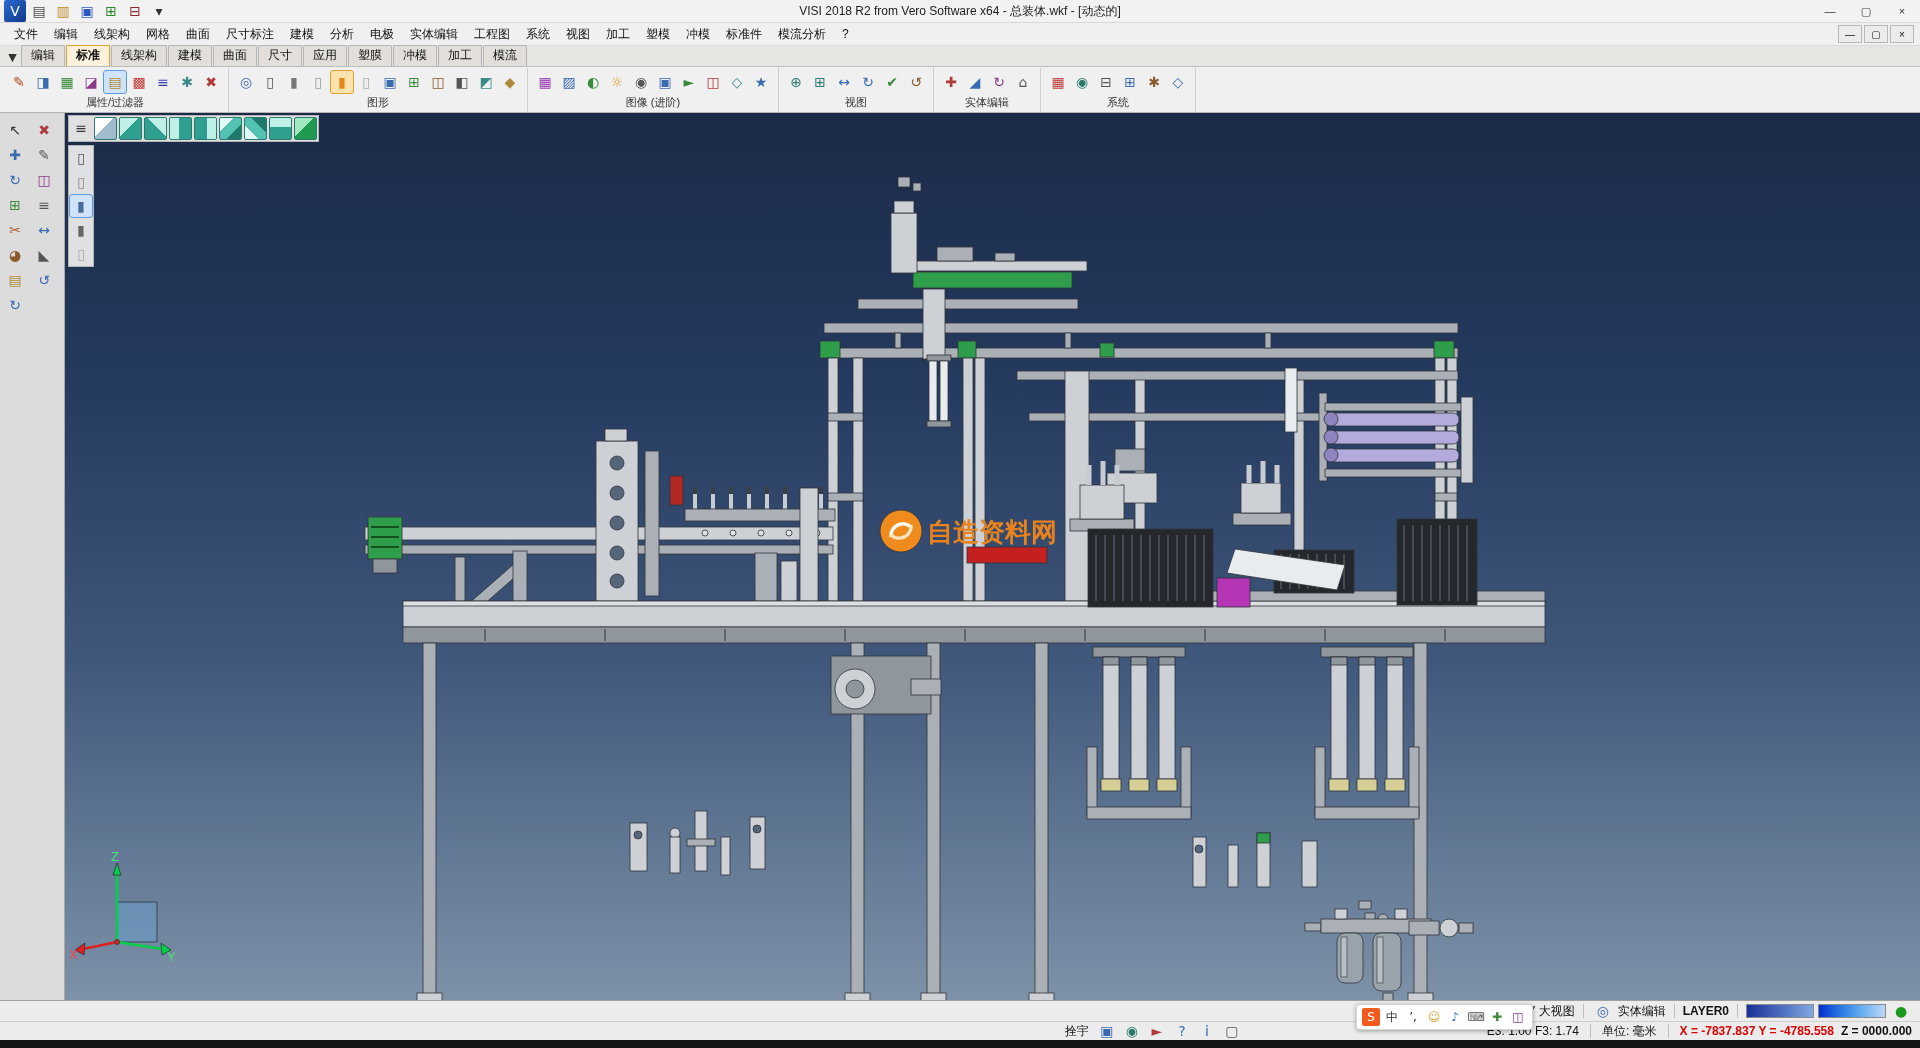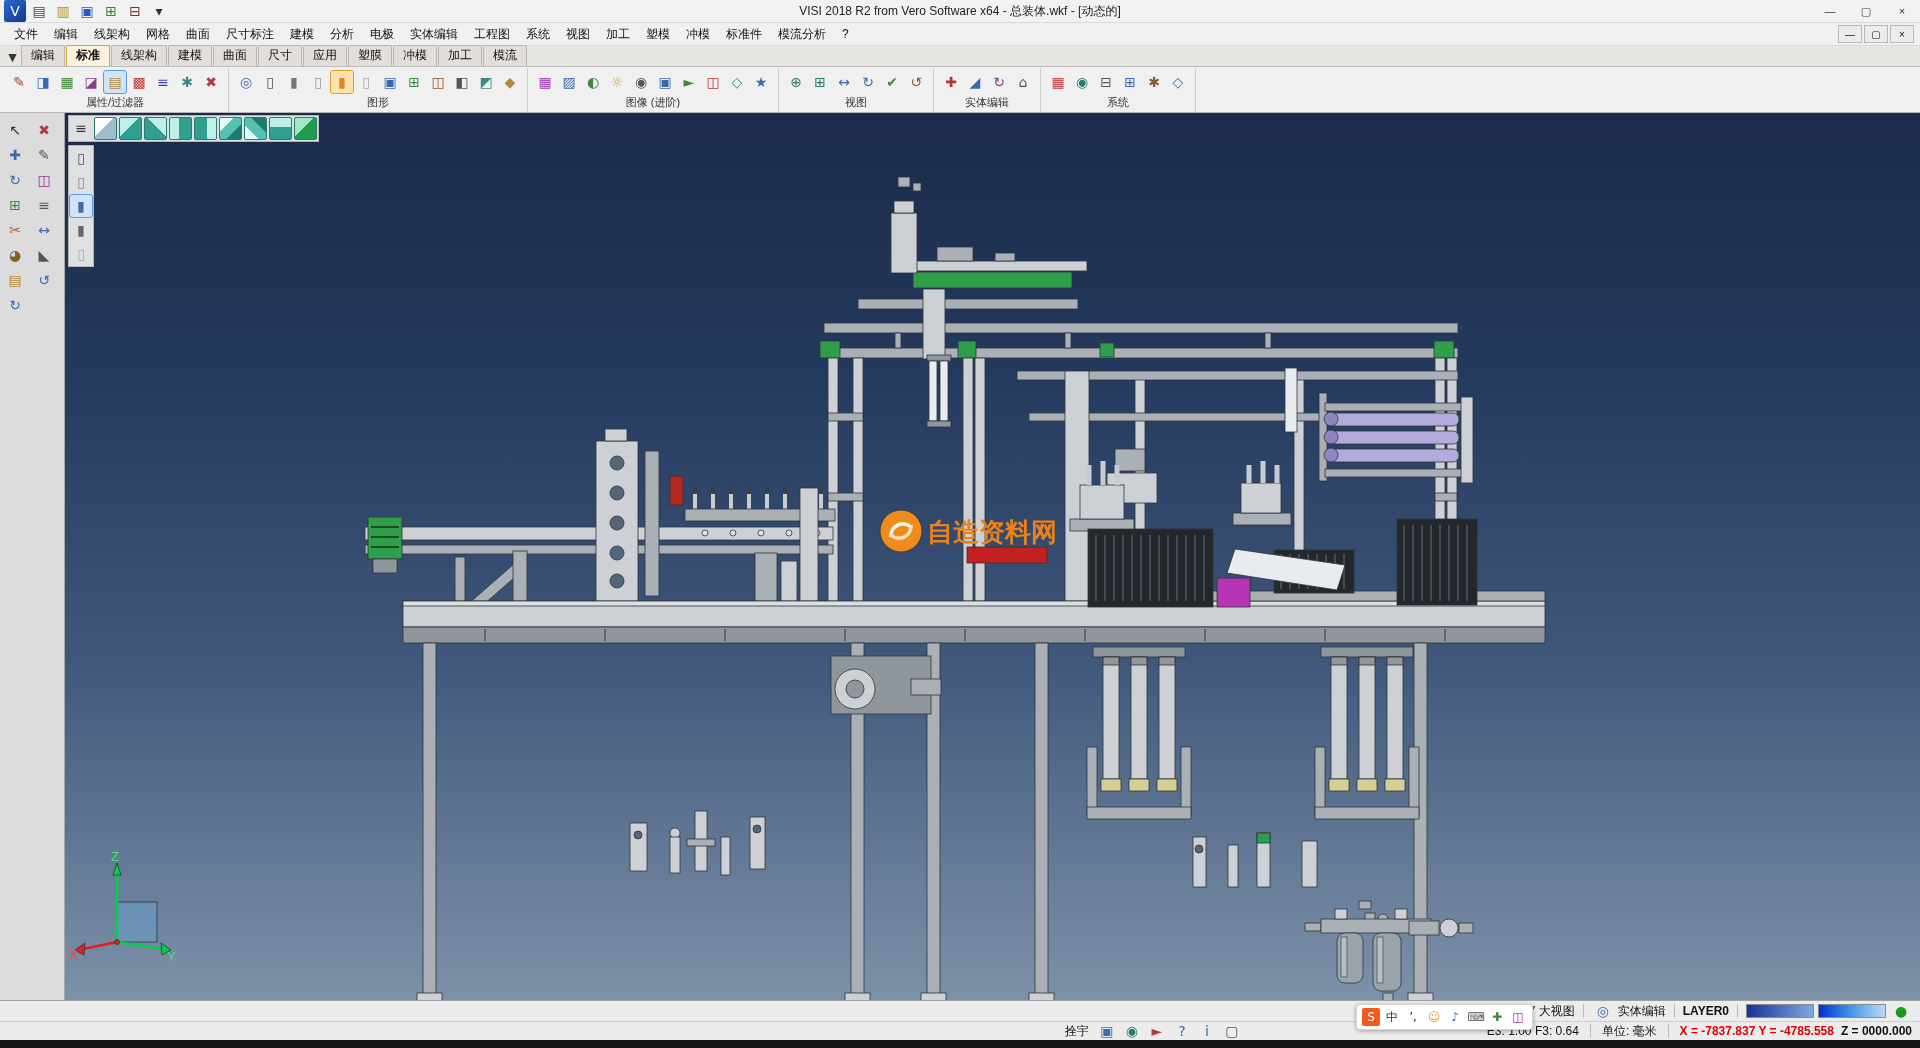--- a/index.html
+++ b/index.html
@@ -523,21 +523,21 @@
   <span>拴宇</span>
   <span style="display:flex;gap:3px;">
       <span class="icon" style="color: rgb(58, 106, 176);">▣</span>
       <span class="icon" style="color: rgb(42, 122, 110);">◉</span>
       <span class="icon" style="color: rgb(176, 58, 58);">►</span>
       <span class="icon" style="color: rgb(58, 106, 176);">?</span>
       <span class="icon" style="color: rgb(58, 106, 176);">i</span>
       <span class="icon" style="color: rgb(85, 85, 85);">▢</span>
     </span>
   <span style="width:230px;"></span>
-  <span>E3: 1.00 F3: 0.64</span>
+  <span>E3: 1.00 F3: 1.74</span>
   <span class="sep"></span>
   <span>单位: 毫米</span>
   <span class="sep"></span>
   <span class="coord-xy">X = -7837.837 Y = -4785.558</span>
   <span class="coord-z">Z = 0000.000</span>
 </div>
 
 <div class="taskbar-strip"></div>
 
 <div class="ime-bar">

